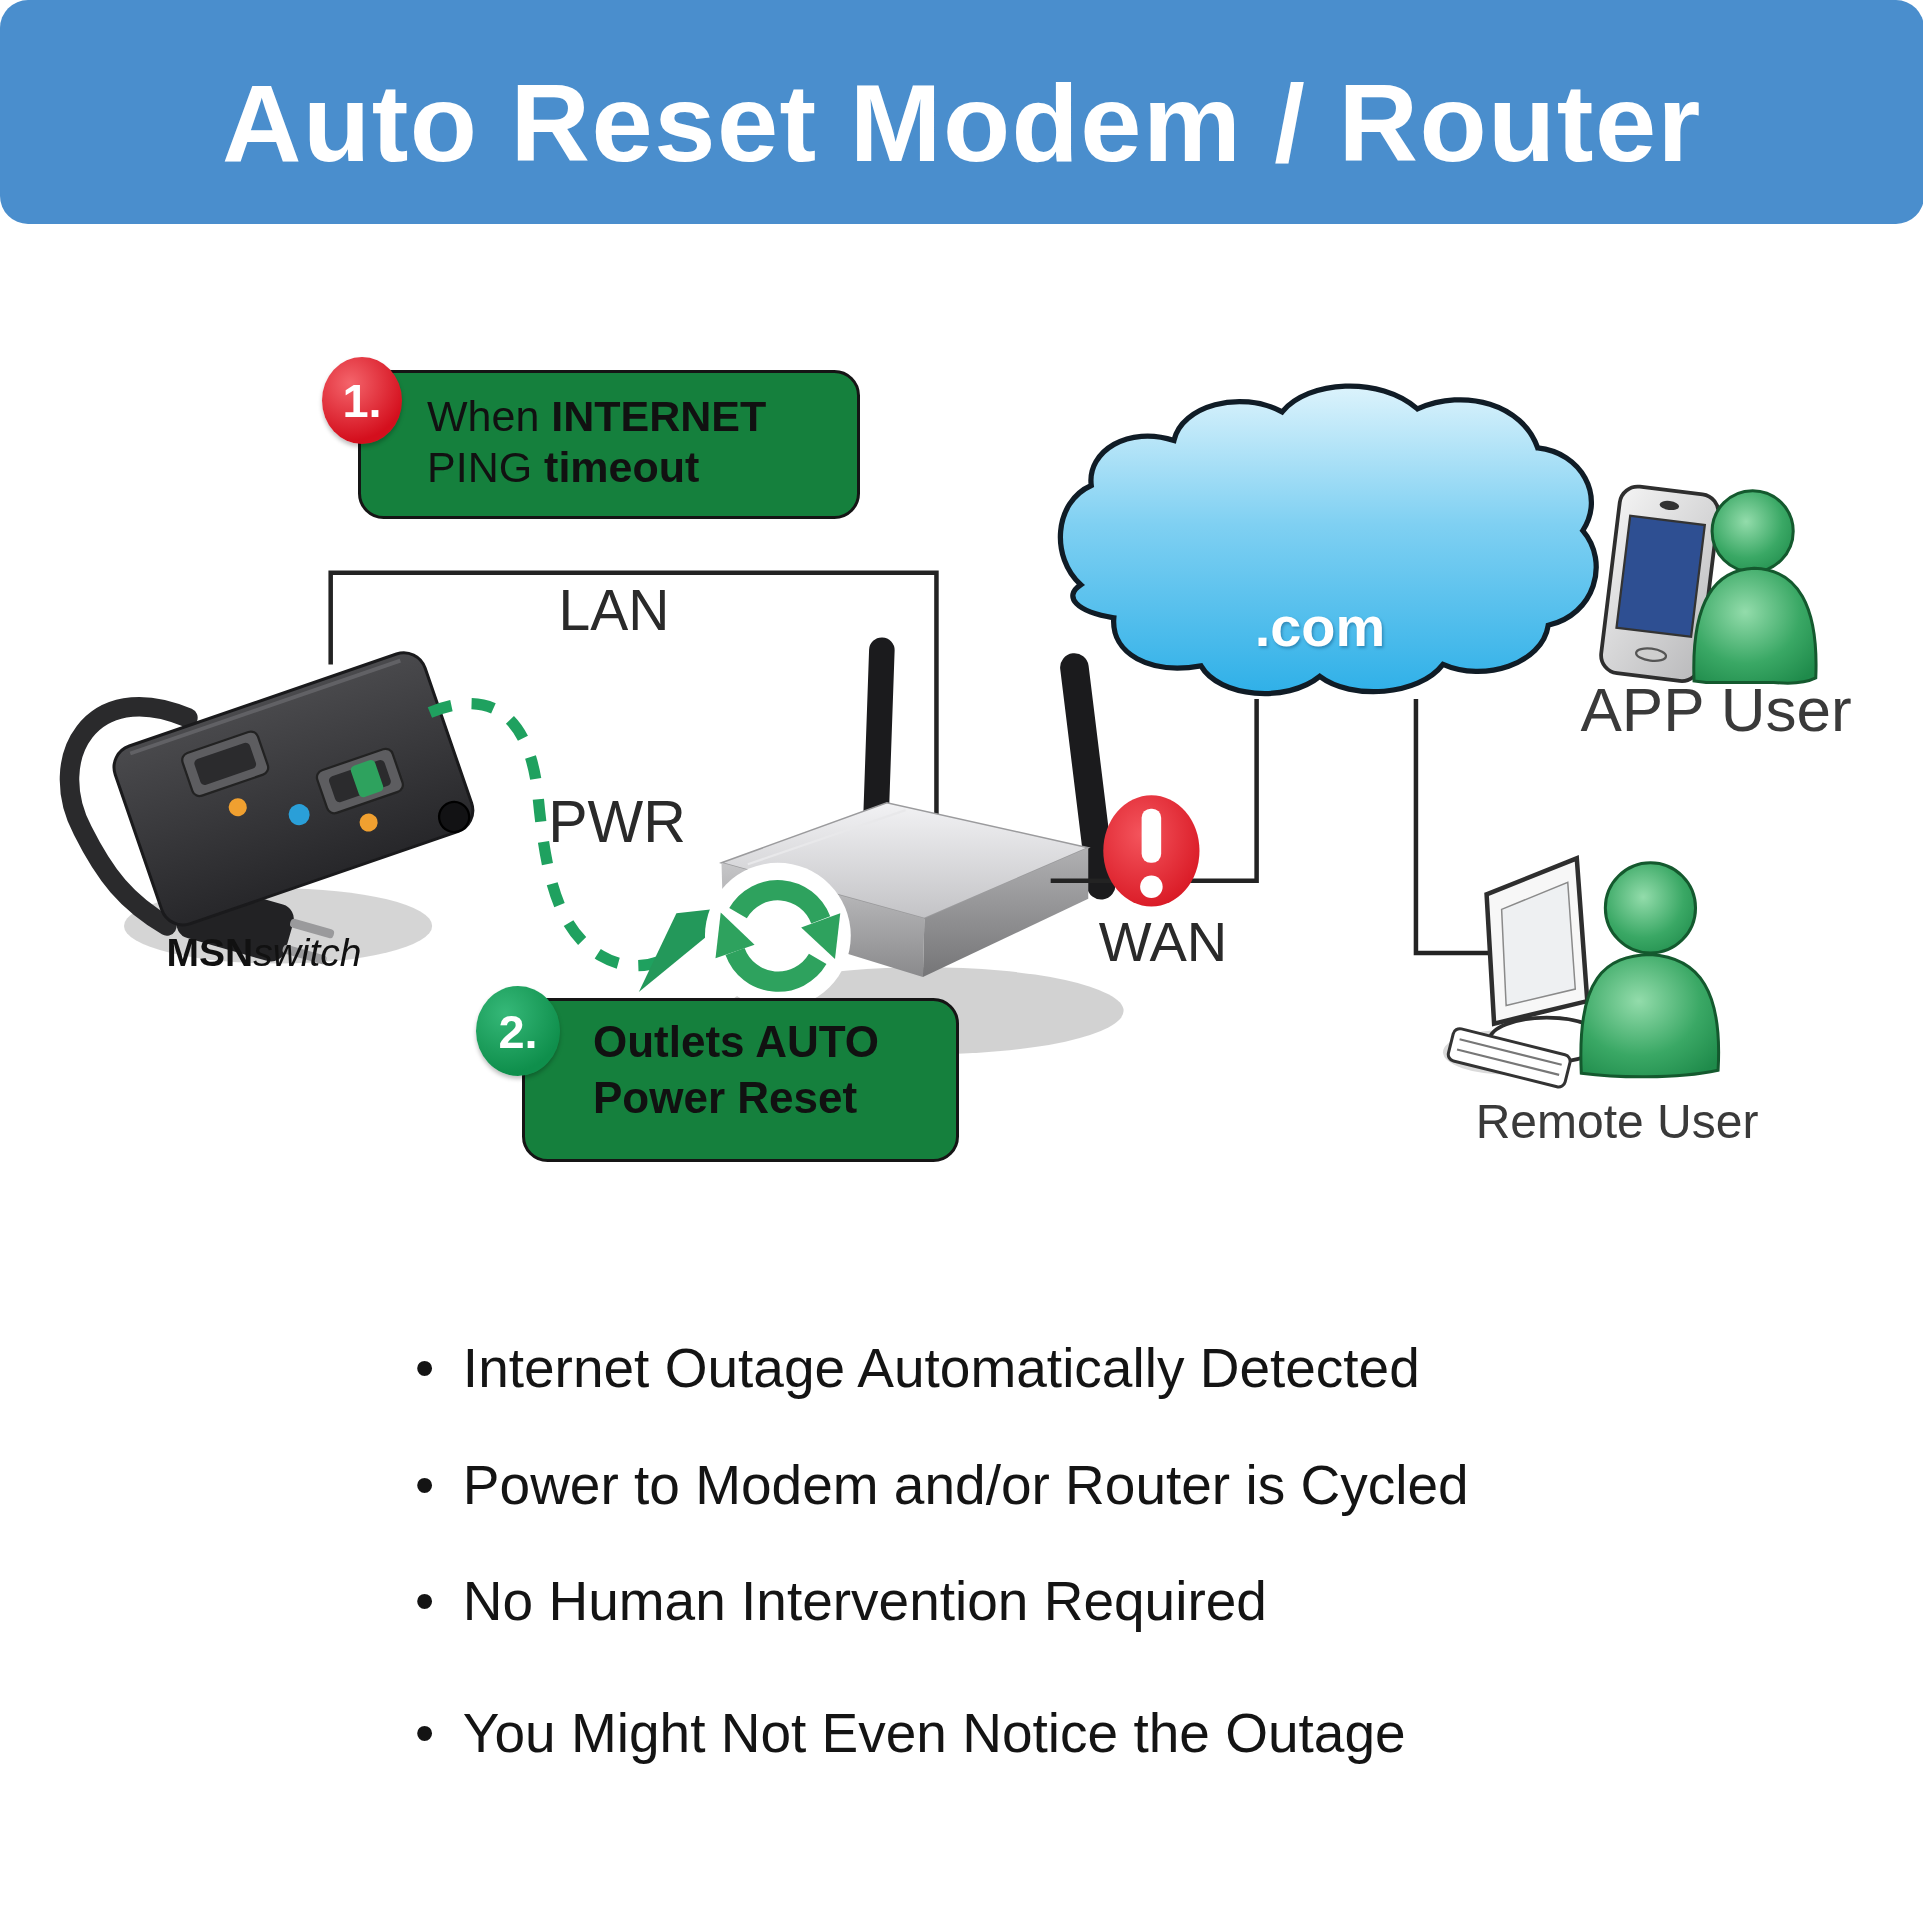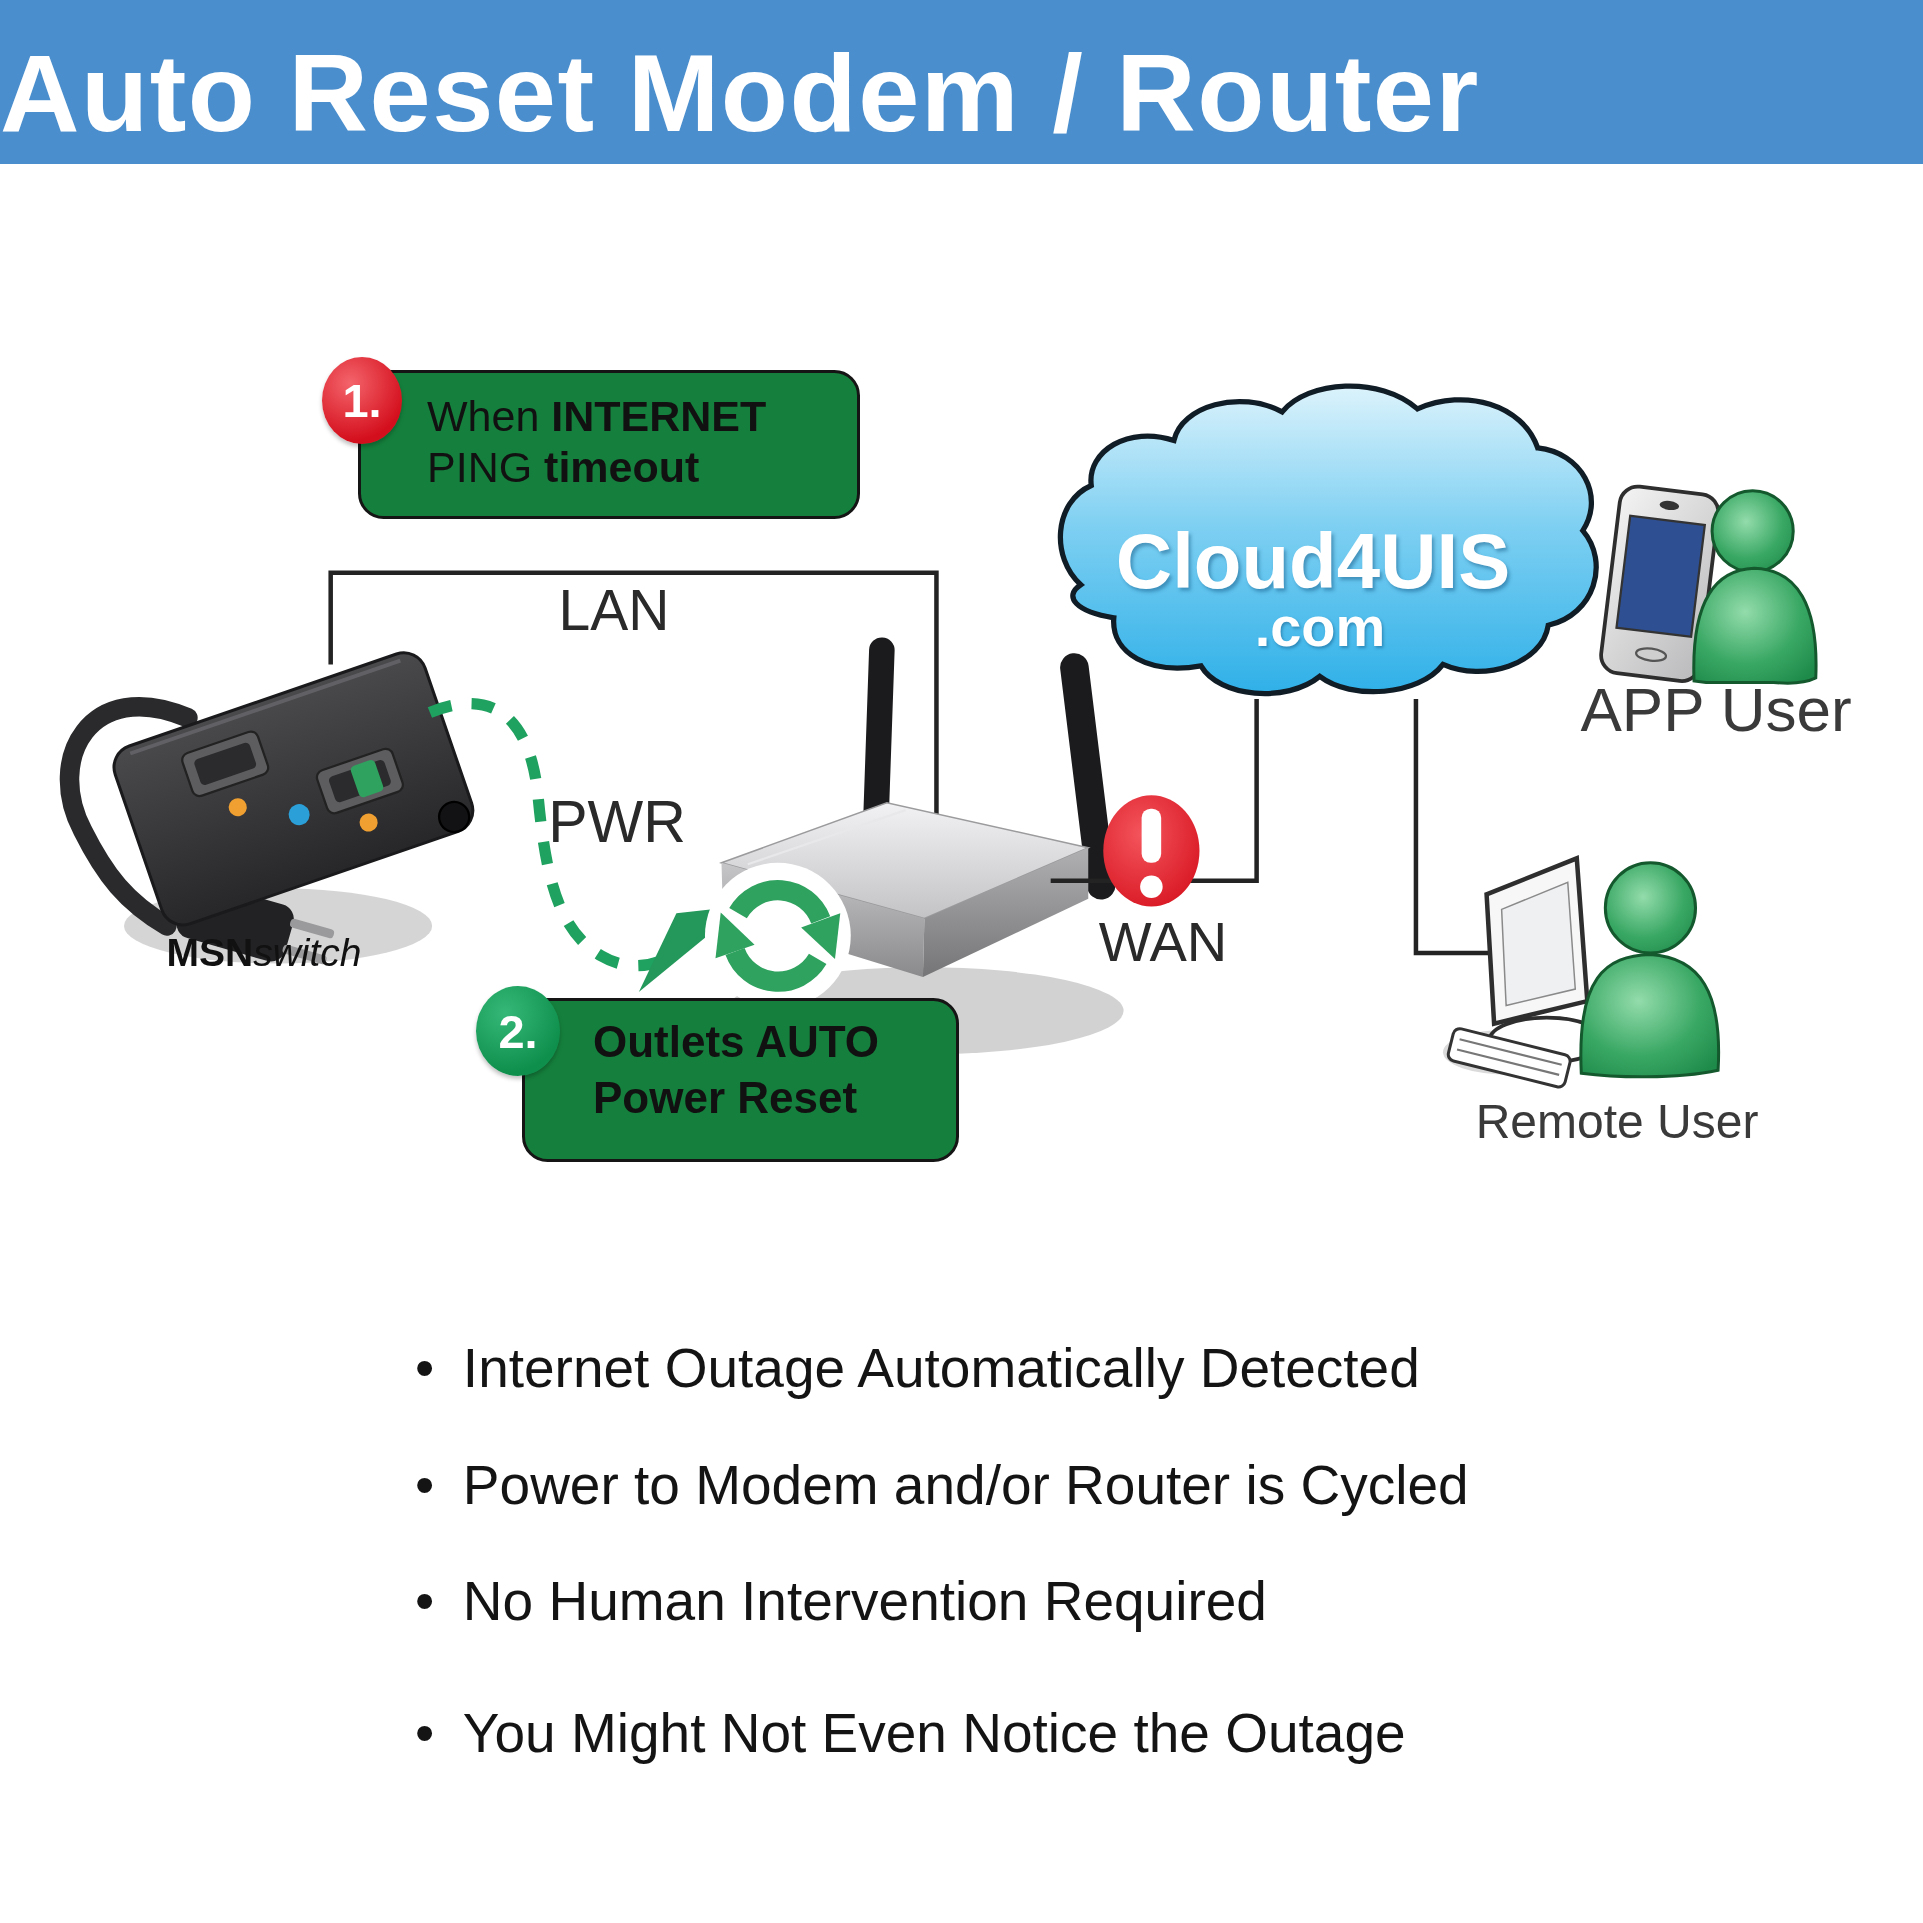--- a/index.html
+++ b/index.html
@@ -1,19 +1,19 @@
 <!DOCTYPE html>
 <html style="font-size:12px"><head>
 <meta charset="utf-8">
 <style>
   html,body{margin:0;padding:0;background:#fff;}
   .page{position:relative;width:1924px;height:1924px;background:#ffffff;overflow:hidden;
         font-family:"Liberation Sans",sans-serif;}
-  .banner{position:absolute;left:0;top:0;width:1924px;height:164px;background:#4a8ecd;
-          display:flex;align-items:center;justify-content:flex-start;z-index:2;}
+  .banner{position:absolute;left:0;top:0;width:1924px;height:224px;background:#4a8ecd;
+          display:flex;align-items:center;justify-content:center;z-index:2;border-radius:28px;}
   .banner .title{color:#ffffff;font-size:110px;font-weight:bold;letter-spacing:1.5px;padding-top:21px;}
   svg.diagram{position:absolute;left:0;top:0;z-index:1;}
   .label{position:absolute;transform:translate(-50%,-50%);white-space:nowrap;z-index:3;color:#2a2a2a;}
   .lbl-lan{left:614px;top:610px;font-size:57px;}
   .lbl-pwr{left:599px;top:822px;font-size:59px;margin-left:18px;}
   .lbl-wan{left:1163px;top:941px;font-size:56px;}
   .lbl-device{left:264px;top:953px;font-size:39px;color:#111;}
   .lbl-device b{font-weight:bold;}
   .lbl-device i{font-style:italic;font-weight:400;}
   .lbl-app{left:1716px;top:709px;font-size:62px;color:#3a3a3a;}
@@ -200,21 +200,20 @@
   <div class="badge badge2">
     <span>2.</span>
   </div>
 
   <div class="label lbl-lan">LAN</div>
   <div class="label lbl-pwr">PWR</div>
   <div class="label lbl-wan">WAN</div>
   <div class="label lbl-device"><b>MSN</b><i>switch</i></div>
   <div class="label lbl-app">APP User</div>
   <div class="label lbl-remote">Remote User</div>
-  <div class="label lbl-cloud">Cloud4UIS</div>
   <div class="label lbl-cloudcom">.com</div>
 
   <div class="bullet b1">
     <span class="dot">•</span>
     <span>Internet Outage Automatically Detected</span>
   </div>
   <div class="bullet b2">
     <span class="dot">•</span>
     <span>Power to Modem and/or Router is Cycled</span>
   </div>

